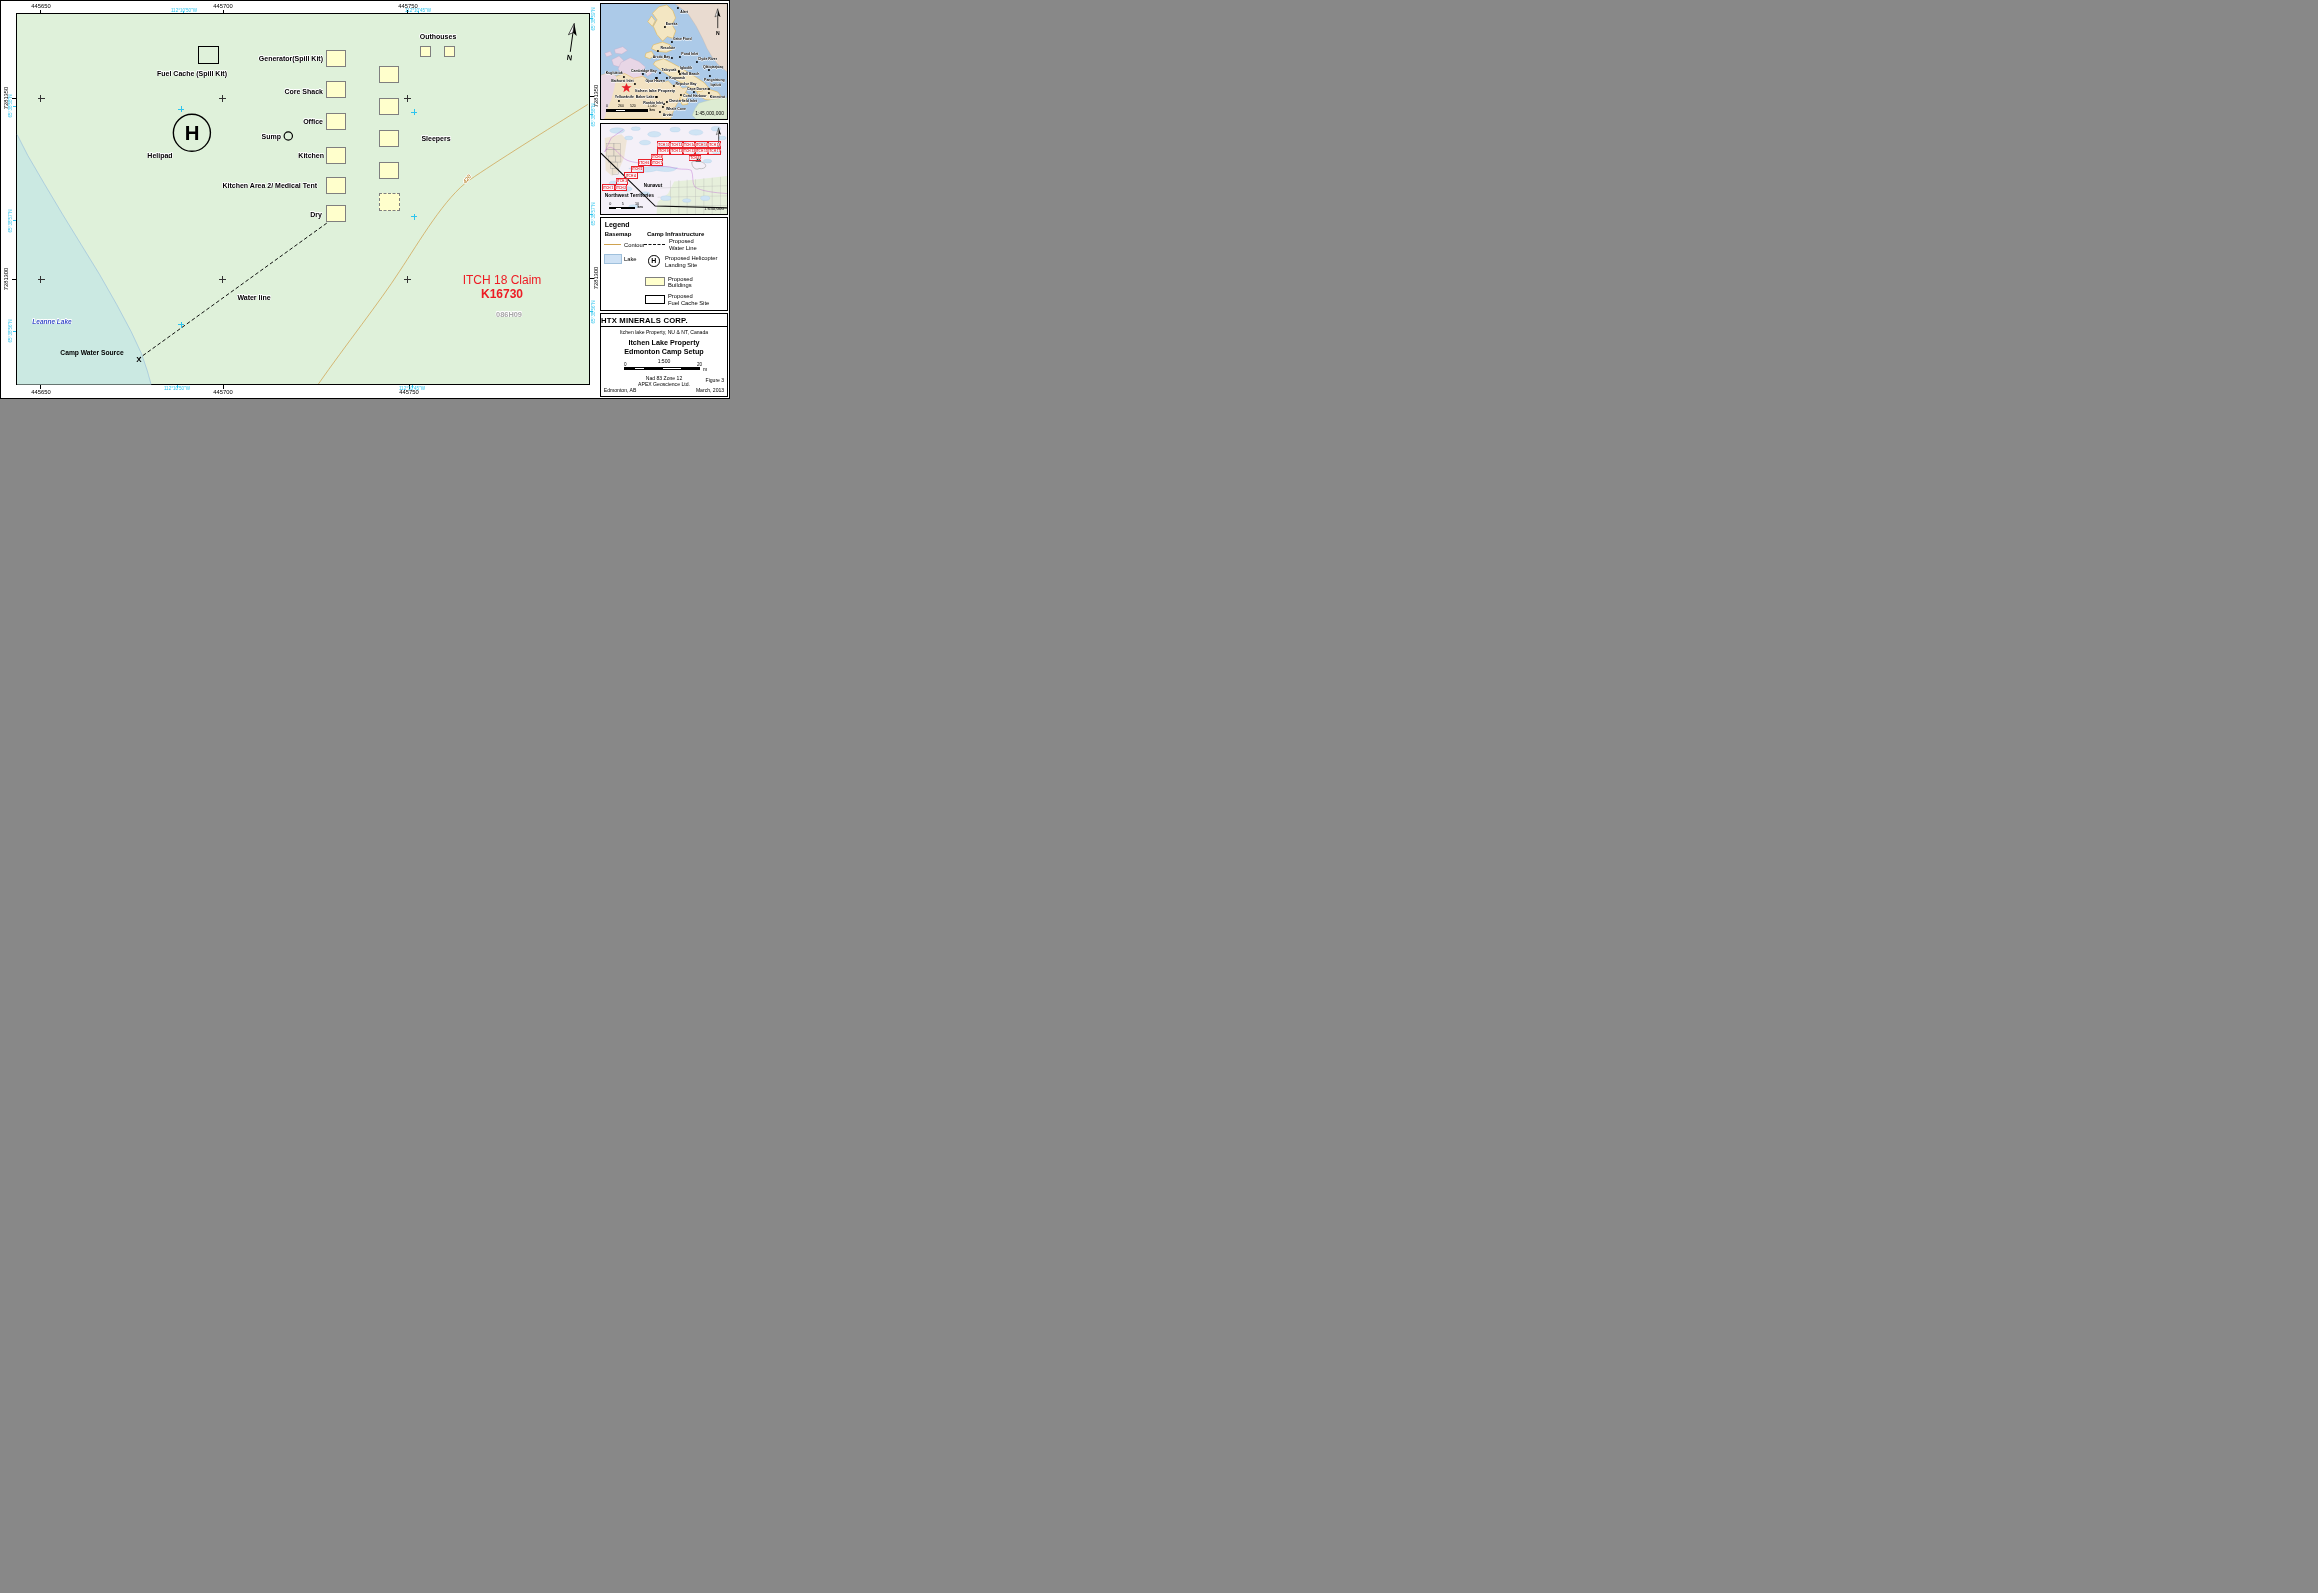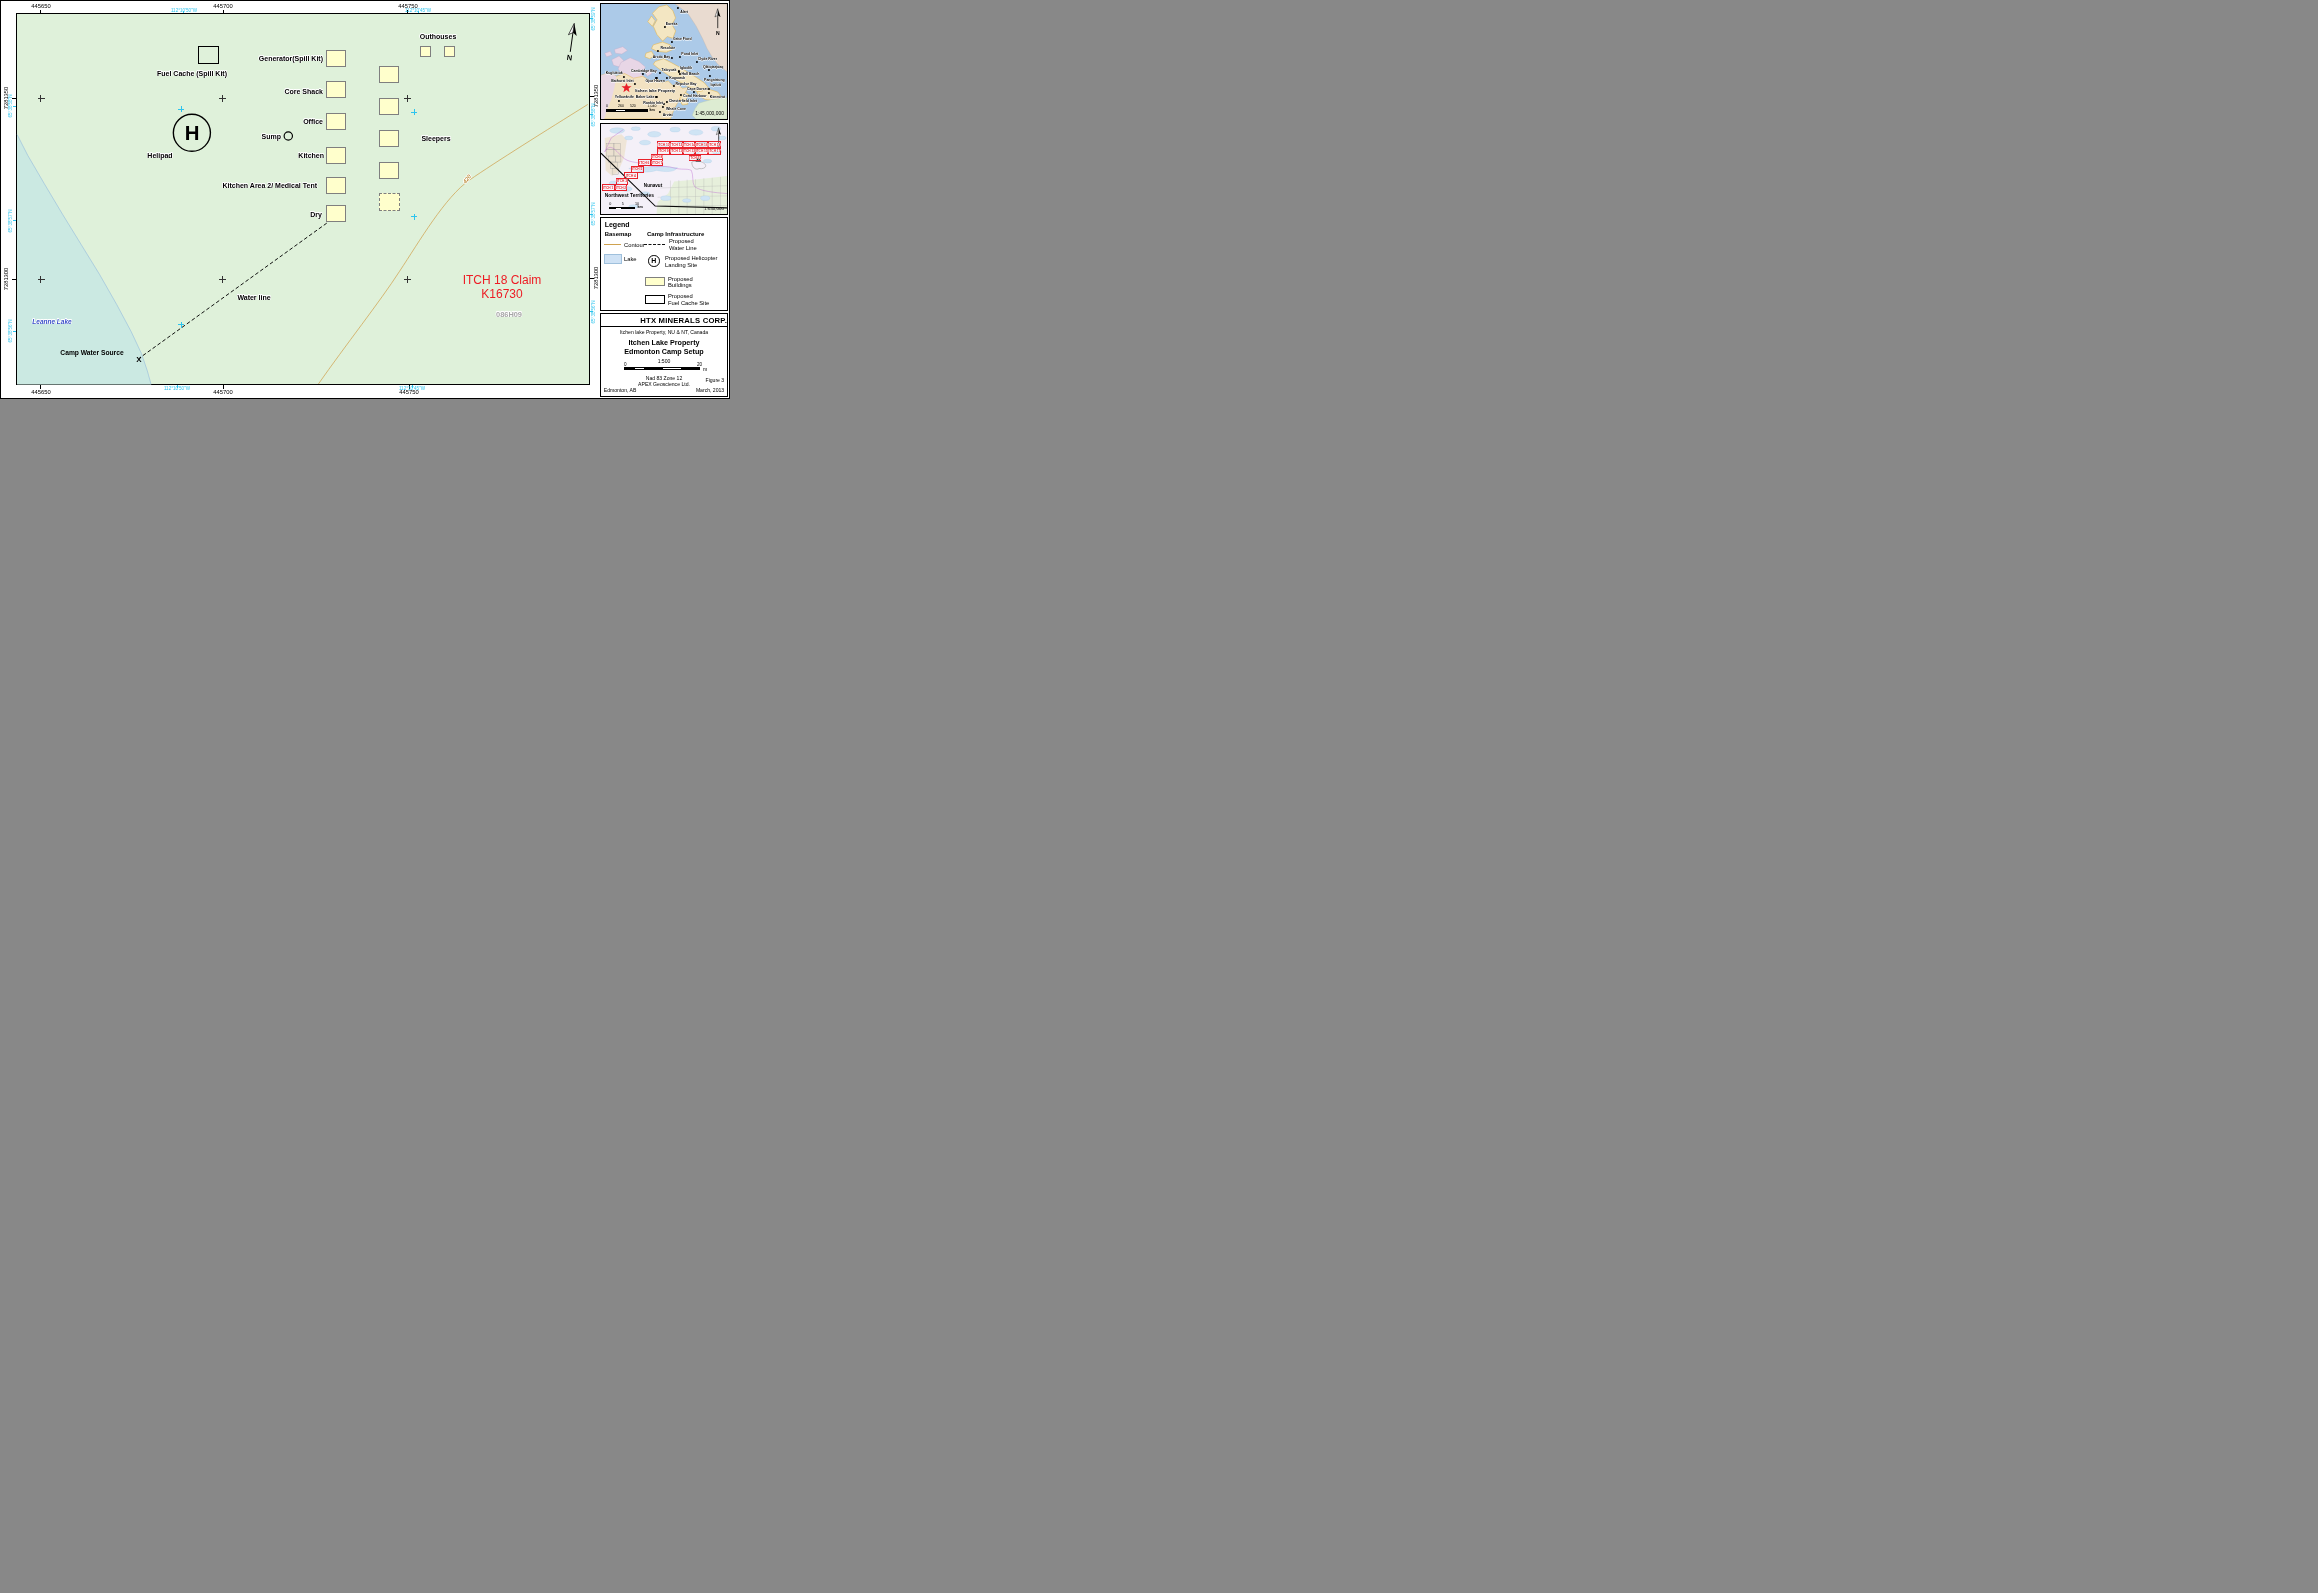--- a/index.html
+++ b/index.html
@@ -77,21 +77,21 @@
 
   <span class="maplbl ra halo" style="left:281px;top:136px">Sump</span>
 
   <span class="maplbl halo" style="left:254px;top:297px">Water line</span>
   <span class="maplbl" style="left:139px;top:359px;font-size:8px">X</span>
   <span class="maplbl" style="left:92px;top:352px;font-weight:600;font-size:6.7px">Camp Water Source</span>
 
   <span class="maplbl halo" style="left:52px;top:321px;color:#3a50c8;font-style:italic;font-size:6.5px">Leanne Lake</span>
 
   <span class="maplbl" style="left:502px;top:280px;color:var(--red);font-weight:500;font-size:12px">ITCH 18 Claim</span>
-  <span class="maplbl" style="left:502px;top:294px;color:var(--red);font-weight:400;font-size:12px">K16730</span>
+  <span class="maplbl" style="left:502px;top:294px;color:var(--red);font-weight:700;font-size:12px">K16730</span>
   <span class="maplbl halo" style="left:509px;top:314px;color:#a6a6a6;font-size:7.4px">086H09</span>
 
   <span class="maplbl halo" style="left:467px;top:179px;color:#c09245;font-style:italic;font-size:5.8px;transform:translate(-50%,-50%) rotate(-50deg)">420</span>
 
   <span class="maplbl halo" style="left:436px;top:138px">Sleepers</span>
   <span class="maplbl halo" style="left:438px;top:36px">Outhouses</span>
 
   <div id="inset1" class="panel">
     <svg class="abs" style="left:0;top:0" width="126" height="115" viewBox="0 0 272 248">
       <rect x="0" y="0" width="272" height="248" fill="#accae8"></rect>
@@ -374,21 +374,21 @@
     <div class="swatch" style="left:44px;top:59px;width:19.5px;height:9.3px;background:var(--bld);border:0.9px solid var(--bldb)"></div>
     <span class="lg" style="left:67px;top:58px;font-size:5.8px">Proposed</span>
     <span class="lg" style="left:67px;top:64px;font-size:5.8px">Buildings</span>
 
     <div class="swatch" style="left:44px;top:77px;width:19.5px;height:9.3px;background:#fff;border:0.9px solid #000"></div>
     <span class="lg" style="left:67px;top:75px;font-size:5.8px">Proposed</span>
     <span class="lg" style="left:67px;top:82px;font-size:5.8px">Fuel Cache Site</span>
   </div>
 
   <div id="titlebox" class="panel">
-    <div class="abs" style="left:0;top:0;width:100%;height:12px;border-bottom:1.2px solid #000;display:flex;align-items:center;justify-content:flex-end">
+    <div class="abs" style="left:0;top:0;width:100%;height:12px;border-bottom:1.2px solid #000;display:flex;align-items:center;justify-content:flex-start">
       <span style="font-size:7.7px;font-weight:bold;letter-spacing:0.2px">HTX MINERALS CORP.</span>
     </div>
     <span class="lg" style="left:50%;top:15.3px;transform:translateX(-50%);font-size:5.1px">Itchen lake Property, NU &amp; NT, Canada</span>
     <span class="lg" style="left:50%;top:24px;transform:translateX(-50%);font-size:7.2px;font-weight:bold">Itchen Lake Property</span>
     <span class="lg" style="left:50%;top:33px;transform:translateX(-50%);font-size:7.2px;font-weight:bold">Edmonton Camp Setup</span>
     <span class="lg" style="left:50%;top:44px;transform:translateX(-50%);font-size:5.1px">1:500</span>
     <span class="lg" style="left:23px;top:48px;font-size:4.6px">0</span>
     <span class="lg" style="left:96px;top:48px;font-size:4.6px">20</span>
     <div class="scalebar" style="left:23px;top:53px;width:76px;height:3.2px">
       <div class="sb-seg" style="left:0;width:13%;background:#000"></div>

